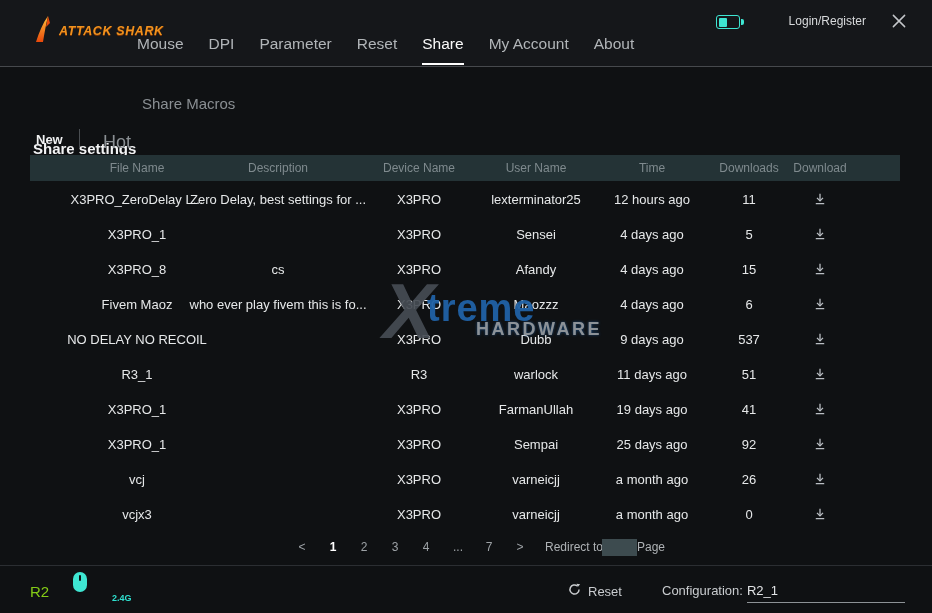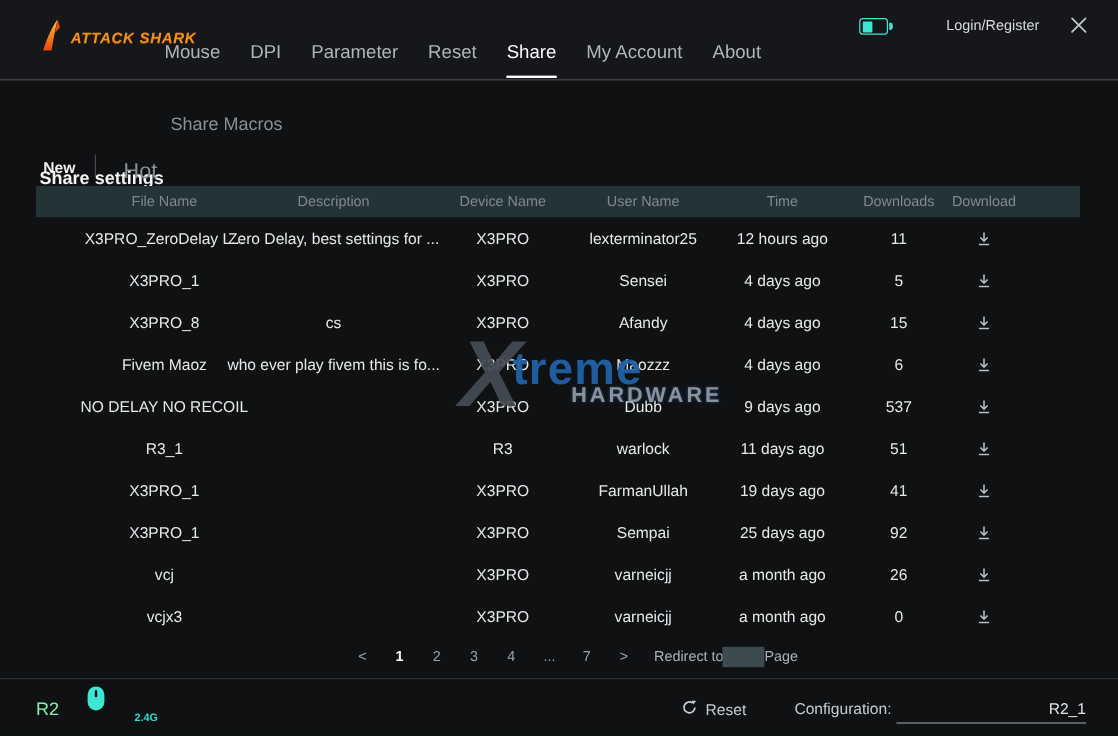--- a/index.html
+++ b/index.html
@@ -52,30 +52,30 @@
   .redir-label { position:absolute; left:544px; top:50%; transform:translate(-50%,-50%);
     font-size:12px; color:#aeb2b5; }
   .redir-input { position:absolute; left:572px; top:3px; width:31px; height:15px;
     background:#3d4b4f; border:none; outline:none; color:#e4e6e7; font-size:11px; text-align:center;
     font-family:"Liberation Sans", sans-serif; }
   .page-label { position:absolute; left:621px; top:50%; transform:translate(-50%,-50%);
     font-size:12px; color:#aeb2b5; }
   
   .footer { position:absolute; left:0; bottom:0; width:932px; height:47px;
     border-top:1px solid #2b2e32; background:#0f1113; z-index:10; }
-  .device-label { position:absolute; left:30px; top:17px; font-size:15px; color:#86efac; }
+  .device-label { position:absolute; left:30px; top:17px; font-size:15px; color:#84cc16; }
   .mouse-wrap { position:absolute; left:68px; top:6px; width:24px; text-align:center; }
   .mouse-icon { width:14px; height:20px; background:#3ee6d2; border-radius:7px; margin:0 auto; position:relative; }
   .mouse-icon::after { content:""; position:absolute; left:50%; top:3px; width:2px; height:6px;
     margin-left:-1px; background:#0f1113; border-radius:1px; }
   .conn-label { font-size:9px; color:#2fe0cf; font-weight:bold; margin-top:1px;margin-left:44px; }
   .reset { position:absolute; left:568px; top:17px; display:flex; align-items:center; gap:7px;
     font-size:13px; color:#c9cccf; cursor:pointer; }
   .config { position:absolute; left:662px; top:17px; font-size:13px; color:#c9cccf; display:flex; align-items:flex-start; }
-  .config-value { display:inline-block; width:158px; text-align:right; border-bottom:1px solid #8d9296;
+  .config-value { display:inline-block; width:158px; text-align:left; border-bottom:1px solid #8d9296;
     margin-left:4px; padding-bottom:4px; font-size:13px; color:#e2e4e6; cursor:text; }
   
   .watermark { position:absolute; left:383px; top:272px; width:172px; height:82px;
     pointer-events:none; z-index:6; }
   .wm-x { position:absolute; left:0; top:0; font-size:78px; line-height:78px; font-weight:bold;
     font-style:italic; color:#464c54; opacity:.92; }
   .wm-treme { position:absolute; left:44px; top:17px; font-size:38px; line-height:38px; font-weight:bold;
     color:#2062a6; letter-spacing:1px; opacity:.95; }
   .wm-hardware { position:absolute; left:56px; top:48px; font-size:18px; line-height:18px; font-weight:bold;
     letter-spacing:2.5px; color:#a2a9b0; opacity:.85; text-shadow:0 0 3px rgba(32,98,166,.8);padding-left:37px; }

